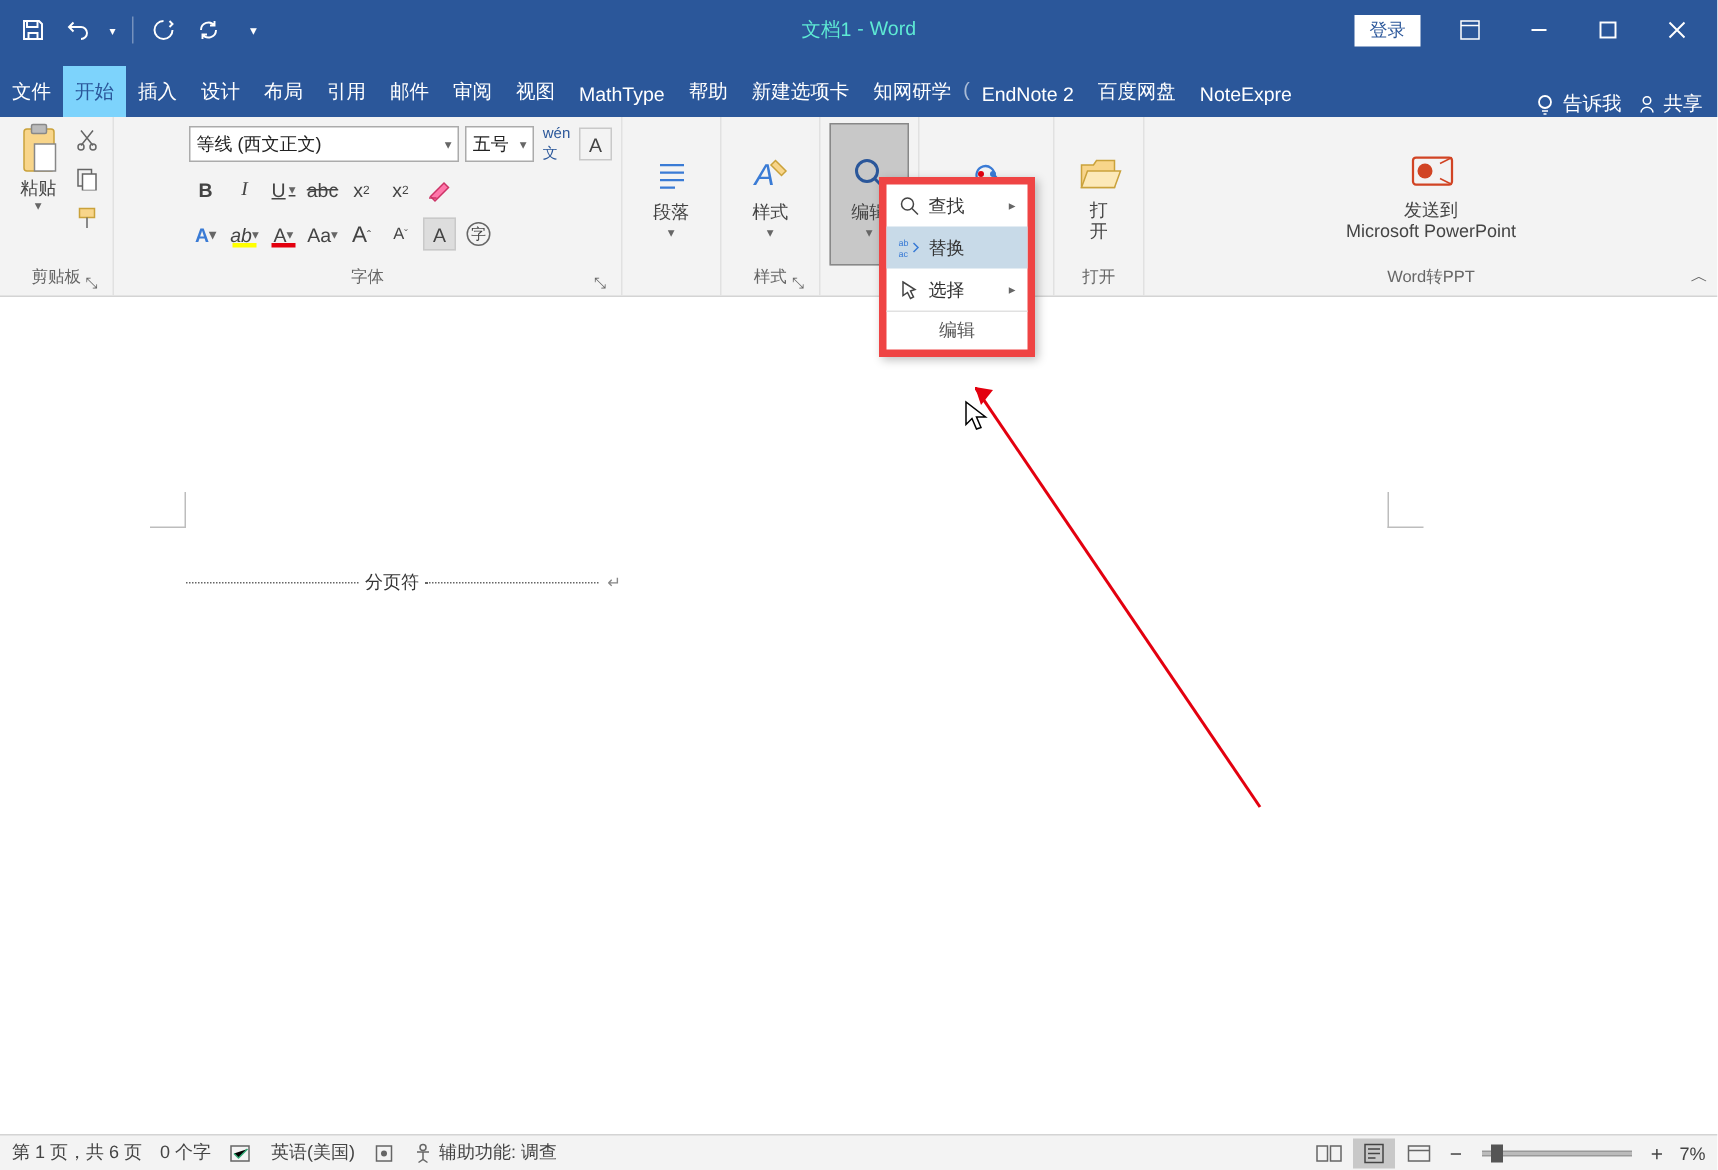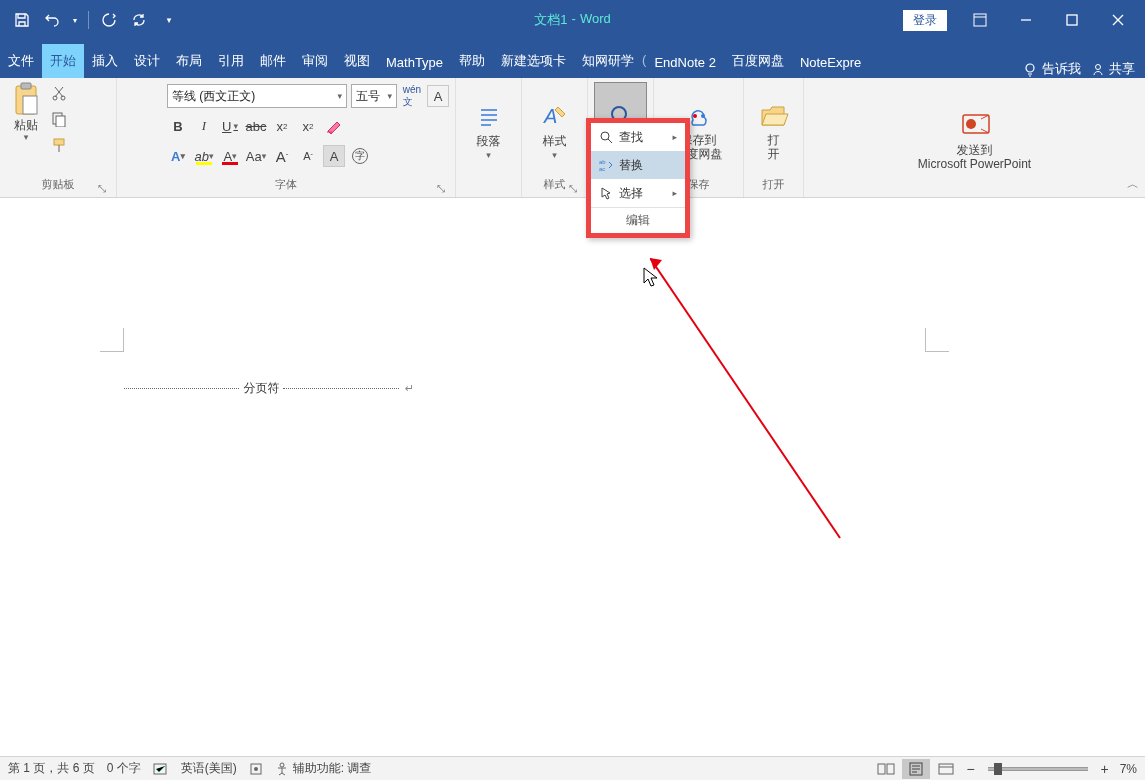--- a/index.html
+++ b/index.html
@@ -182,21 +182,21 @@
           <circle cx="7" cy="5" r="2.5" fill="none" stroke="#fff"></circle>
           <path stroke="#fff" fill="none" d="M3 13c0-2 2-3.5 4-3.5s4 1.5 4 3.5"></path>
         </svg>
       <span>共享</span>
     </div>
   </div>
 </div>
 
 <div class="ribbon">
 
-  <div class="group" style="width:117px">
+  <div class="group" style="width:76px">
     <div class="group-body clip">
       <div class="paste-col">
         <svg width="30" height="36">
             <rect x="5" y="4" width="20" height="28" rx="2" fill="#f8d58a" stroke="#caa23b"></rect>
             <rect x="10" y="1" width="10" height="6" rx="1" fill="#bbb" stroke="#888"></rect>
             <rect x="12" y="14" width="14" height="18" fill="#fff" stroke="#888"></rect>
           </svg>
         <div class="vbtn-label">粘贴</div>
         <div style="font-size:9px;color:#666">▾</div>
       </div>
@@ -357,20 +357,21 @@
         <div class="vbtn-icon">
             <svg width="34" height="28">
               <rect x="4" y="4" width="26" height="18" rx="2" fill="none" stroke="#d14424" stroke-width="1.5"></rect>
               <circle cx="12" cy="13" r="5" fill="#d14424"></circle>
               <path stroke="#d14424" d="M22 8l8-4M22 18l8 4"></path>
             </svg>
           </div>
         <div class="vbtn-label"><span>发送到</span><br><span>Microsoft PowerPoint</span></div>
       </div>
     </div>
+    <div class="group-label"><span>Word转PPT</span></div>
     <div class="collapse-ribbon">︿</div>
   </div>
 
 </div>
 
 <div class="edit-menu">
   <div class="edit-item">
     <svg width="14" height="14">
         <circle cx="6" cy="6" r="4" fill="none" stroke="#444"></circle>
         <path stroke="#444" d="M9 9l4 4"></path>

